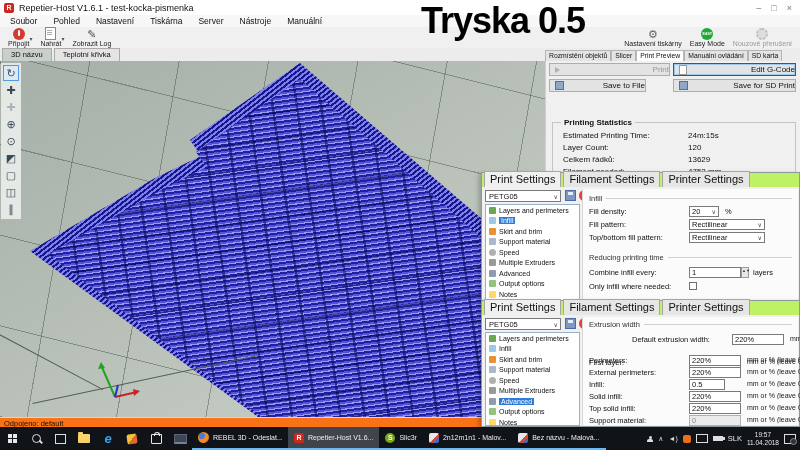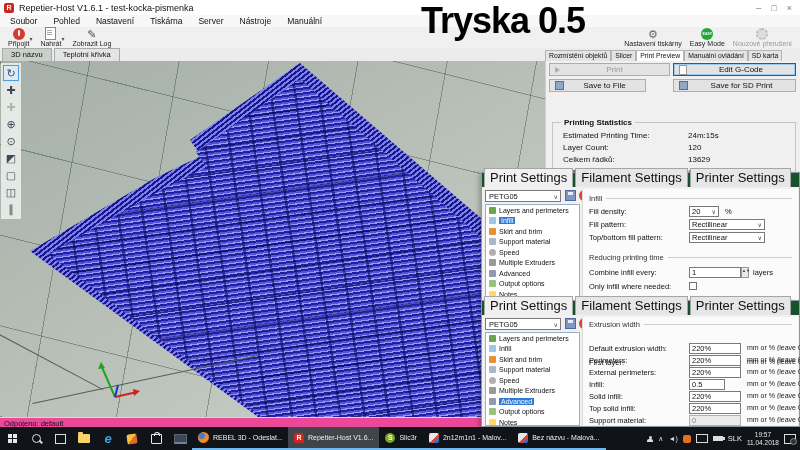--- a/index.html
+++ b/index.html
@@ -31,21 +31,21 @@
   
   .vtabs{left:0;top:48px;width:545px;height:13px;background:#ececec;display:flex;font-size:7.5px;align-items:flex-end;}
   .vtab{padding:1px 8px 2px;border:1px solid #aaa;border-bottom:none;margin-left:2px;background:#e4e4e4;}
   .vtab.act{background:#c9cfc9;}
   
   .rtabs{left:545px;top:48px;width:255px;height:13px;background:#ececec;display:flex;font-size:6.8px;align-items:flex-end;}
   .rtab{padding:1px 3px 2px;border:1px solid #b5b5b5;border-bottom:none;background:#e4e4e4;white-space:nowrap;}
   .rtab.act{background:#fff;}
   .rpanel{left:545px;top:61px;width:255px;height:356px;background:#f0f0f0;border-left:1px solid #cfcfcf;box-sizing:border-box;}
   .rbtn{position:absolute;display:flex;align-items:center;background:#e3e3e3;border:1px solid #adadad;height:13px;font-size:8px;box-sizing:border-box;}
-  .rbtn .lbl{flex:1;text-align:center;}
+  .rbtn .lbl{flex:1;text-align:right;}
   .rbtn.focus{border:1px solid #0067c0;box-shadow:0 0 0 1px #9ec9ec inset;}
   .rbtn.disabled{color:#9a9a9a;}
   .mini-play{width:0;height:0;border-left:5px solid #b0b0b0;border-top:3.5px solid transparent;border-bottom:3.5px solid transparent;margin-left:5px;}
   .mini-doc{width:6px;height:8px;background:#fff;border:1px solid #999;margin-left:5px;}
   .mini-disk{width:7px;height:7px;background:#8fa8c8;border:1px solid #56708e;margin-left:5px;}
   .statsbox{position:absolute;left:552px;top:122px;width:242px;height:58px;border:1px solid #c4c4c4;}
   .statstitle{position:absolute;left:8px;top:-5px;background:#f0f0f0;padding:0 3px;font-size:8px;font-weight:bold;}
   .statrow{position:absolute;left:10px;font-size:8px;width:220px;}
   .statrow .v{position:absolute;left:125px;}
   
@@ -63,24 +63,24 @@
     background-image:
       repeating-linear-gradient(82deg, rgba(10,10,90,.55) 0 2.5px, rgba(10,10,90,0) 2.5px 24px),
       repeating-linear-gradient(-8deg, rgba(0,0,70,.5) 0 1.5px, rgba(0,0,0,0) 1.5px 26px),
       repeating-linear-gradient(-8deg, #9898f2 0 1.2px, #5252da 1.2px 3px, #20209c 3px 5px);}
   .bedline{position:absolute;height:1px;background:#525e54;}
   .stb{position:absolute;left:1px;top:2px;width:20px;background:rgba(238,242,238,.85);display:flex;flex-direction:column;align-items:center;padding:2px 0;gap:1px;}
   .stb .sicon{width:16px;height:16px;display:flex;align-items:center;justify-content:center;font-size:11px;color:#3a4a56;}
   .stb .sel{border:1px solid #5599dd;background:#dceaf6;box-sizing:border-box;}
   .stb .gray{color:#aab4ba;}
   
-  .statusbar{left:0;top:417px;width:800px;height:10px;background:#ec4899;border-top:1px solid #d6d6d6;font-size:7.5px;padding:1px 0 0 4px;box-sizing:border-box;z-index:5;}
+  .statusbar{left:0;top:417px;width:800px;height:10px;background:#f97316;border-top:1px solid #d6d6d6;font-size:7.5px;padding:1px 0 0 4px;box-sizing:border-box;z-index:5;}
   
   .s3w{position:absolute;left:481px;width:319px;background:#f0f0f0;border:1px solid #8f98a2;box-sizing:border-box;z-index:10;box-shadow:-2px 2px 5px rgba(0,0,0,.25);}
-  .s3tabs{display:flex;height:14px;background:#14532d;font-size:13px;align-items:flex-end;}
+  .s3tabs{display:flex;height:14px;background:#bef264;font-size:11px;align-items:flex-end;}
   .s3tab{padding:1px 5px 2px;border:1px solid #a5a5a5;border-bottom:none;margin-left:2px;background:#e6e6e6;white-space:nowrap;}
   .s3tab.act{background:#f0f0f0;}
   .combo{position:absolute;left:3px;top:17px;width:76px;height:12px;background:#fff;border:1px solid #7a7a7a;font-size:7.5px;display:flex;align-items:center;padding-left:3px;box-sizing:border-box;}
   .combo .dda{margin-left:auto;font-size:6px;color:#444;padding-right:2px;}
   .disk{position:absolute;left:83px;top:17px;width:11px;height:11px;background:#7e96c8;border:1px solid #4f6a9e;box-sizing:border-box;}
   .disk::after{content:"";position:absolute;left:2px;top:1px;width:5px;height:3px;background:#e8eef8;}
   .delc{position:absolute;left:97px;top:17px;width:11px;height:11px;border-radius:50%;background:#e04438;color:#fff;font-size:8px;line-height:10px;text-align:center;}
   .tree{position:absolute;left:3px;top:31px;width:95px;background:#fff;border:1px solid #9ab0c6;box-sizing:border-box;}
   .titem{display:flex;align-items:center;gap:3px;height:10.5px;font-size:7px;padding-left:3px;white-space:nowrap;}
   .titem.sel span.tl{background:#2e7cd6;color:#fff;padding:0 2px;}
@@ -426,21 +426,21 @@
       <div class="titem">
           <span class="ti t8"></span>
           <span class="tl">Notes</span>
         </div>
     </div>
     <div class="s3body">
       <div class="sect" style="top:3px;">
           <span>Extrusion width</span>
           <i></i>
         </div>
-      <div class="frow" style="top:26px;">
+      <div class="frow" style="top:17px;margin-left:43px;">
         <span class="flabel">Default extrusion width:</span>
         <span class="fctl" style="width:52px;">
             <span>220%</span>
           </span>
         <span class="fsuffix">mm or % (leave 0 for</span>
       </div>
       <div class="frow" style="top:40px;">
         <span class="flabel">First layer:</span>
         <span class="fctl" style="width:52px;">
             <span>220%</span>

